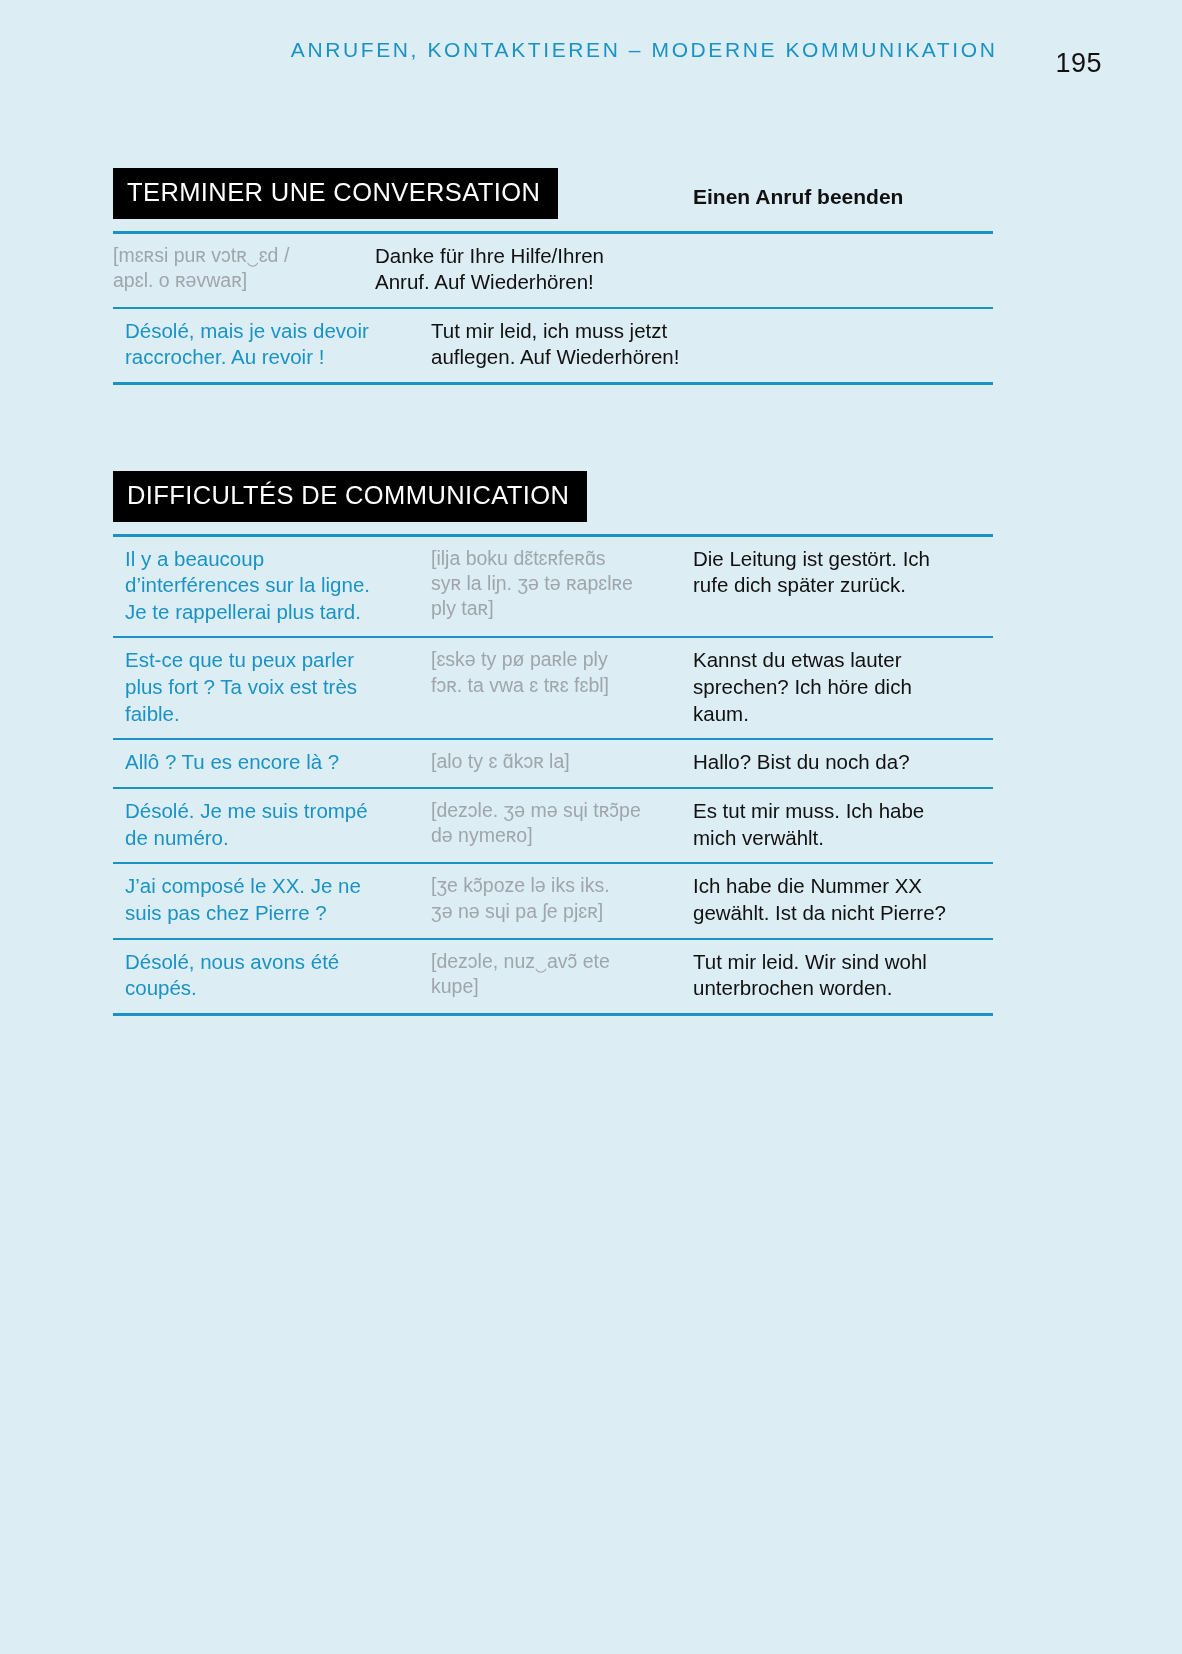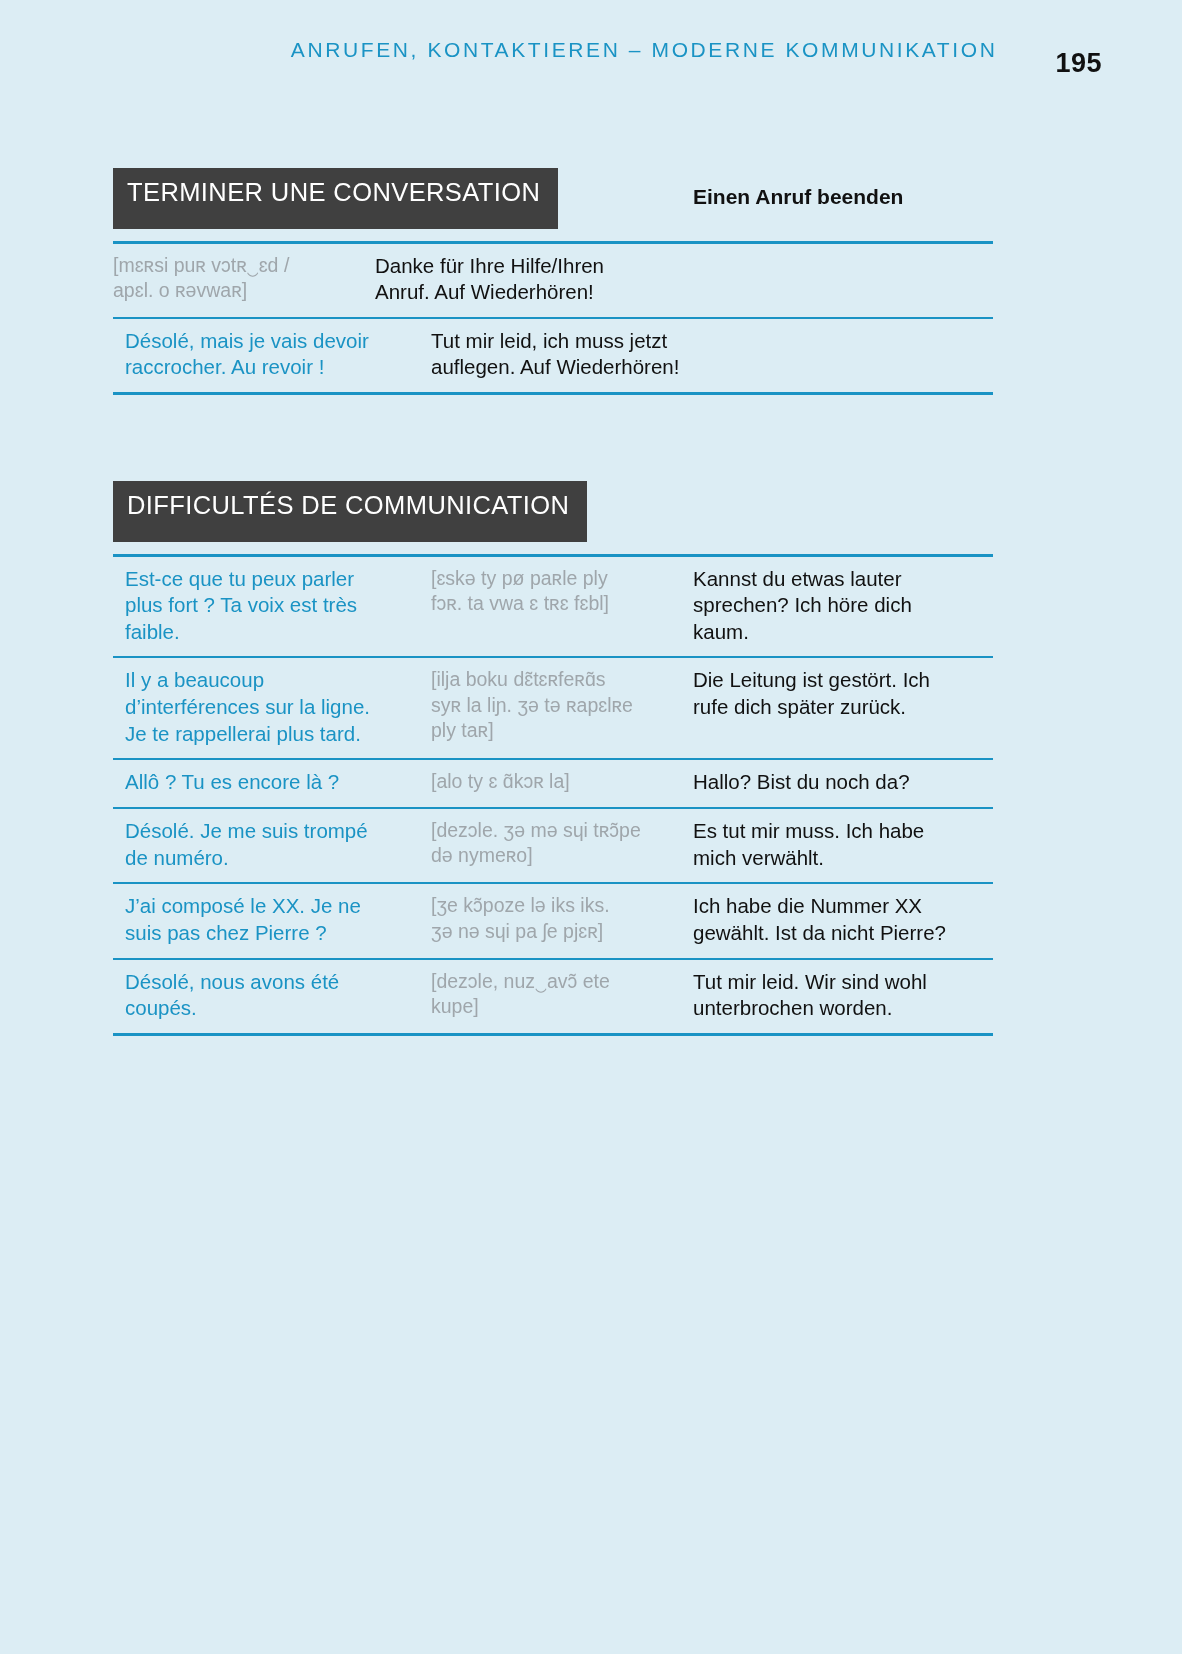--- a/index.html
+++ b/index.html
@@ -37,21 +37,21 @@
   .runhead-title {
     font-size: 21px;
     letter-spacing: 2.6px;
     color: #1a93c4;
     font-weight: 400;
     white-space: nowrap;
   }
   .runhead-page {
     font-size: 27px;
     color: #111111;
-    font-weight: 700;
+    font-weight: 400;
     margin-left: 58px;
     letter-spacing: 0.5px;
     margin-top: 27px;
   }
 
   
   .content {
     position: absolute;
     left: 113px;
     top: 168px;
@@ -61,25 +61,25 @@
   .section {
     margin-bottom: 86px;
   }
 
   .section-head {
     display: flex;
     align-items: flex-start;
     margin-bottom: 12px;
   }
   .section-tag {
-    background: #404040;
+    background: #000000;
     color: #ffffff;
     font-size: 25.5px;
     letter-spacing: 0.4px;
-    padding: 12px 18px 23px 14px;
+    padding: 12px 18px 13px 14px;
     line-height: 1.0;
     display: inline-block;
     white-space: nowrap;
   }
   .section-de {
     margin-left: 12px;
     color: #111111;
     font-weight: 700;
     font-size: 21px;
     line-height: 1.28;
@@ -166,40 +166,40 @@
       </div>
     </div>
 
     <div class="section">
       <div class="section-head">
         <div class="section-tag">DIFFICULTÉS DE COMMUNICATION</div>
         <div class="spacer"></div>
       </div>
       <div class="table">
         <div class="row">
+          <div class="cell cell-fr" style="white-space:pre-line">Il y a beaucoup
+d’interférences sur la ligne.
+Je te rappellerai plus tard.</div>
+          <div class="cell cell-ph" style="white-space:pre-line">[ilja boku dɛ̃tɛʀfeʀɑ̃s
+syʀ la liɲ. ʒə tə ʀapɛlʀe
+ply taʀ]</div>
+          <div class="cell cell-de" style="white-space:pre-line">Die Leitung ist gestört. Ich
+rufe dich später zurück.</div>
+        </div>
+        <div class="row">
           <div class="cell cell-fr" style="white-space:pre-line">Est-ce que tu peux parler
 plus fort ? Ta voix est très
 faible.</div>
           <div class="cell cell-ph" style="white-space:pre-line">[ɛskə ty pø paʀle ply
 fɔʀ. ta vwa ɛ tʀɛ fɛbl]</div>
           <div class="cell cell-de" style="white-space:pre-line">Kannst du etwas lauter
 sprechen? Ich höre dich
 kaum.</div>
         </div>
         <div class="row">
-          <div class="cell cell-fr" style="white-space:pre-line">Il y a beaucoup
-d’interférences sur la ligne.
-Je te rappellerai plus tard.</div>
-          <div class="cell cell-ph" style="white-space:pre-line">[ilja boku dɛ̃tɛʀfeʀɑ̃s
-syʀ la liɲ. ʒə tə ʀapɛlʀe
-ply taʀ]</div>
-          <div class="cell cell-de" style="white-space:pre-line">Die Leitung ist gestört. Ich
-rufe dich später zurück.</div>
-        </div>
-        <div class="row">
           <div class="cell cell-fr" style="white-space:pre-line">Allô ? Tu es encore là ?</div>
           <div class="cell cell-ph" style="white-space:pre-line">[alo ty ɛ ɑ̃kɔʀ la]</div>
           <div class="cell cell-de" style="white-space:pre-line">Hallo? Bist du noch da?</div>
         </div>
         <div class="row">
           <div class="cell cell-fr" style="white-space:pre-line">Désolé. Je me suis trompé
 de numéro.</div>
           <div class="cell cell-ph" style="white-space:pre-line">[dezɔle. ʒə mə sɥi tʀɔ̃pe
 də nymeʀo]</div>
           <div class="cell cell-de" style="white-space:pre-line">Es tut mir muss. Ich habe

